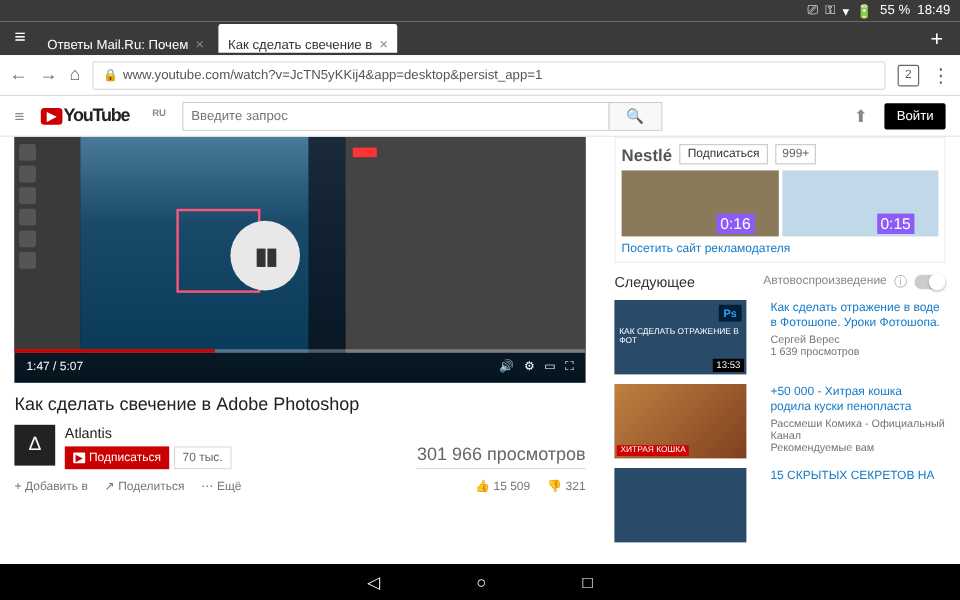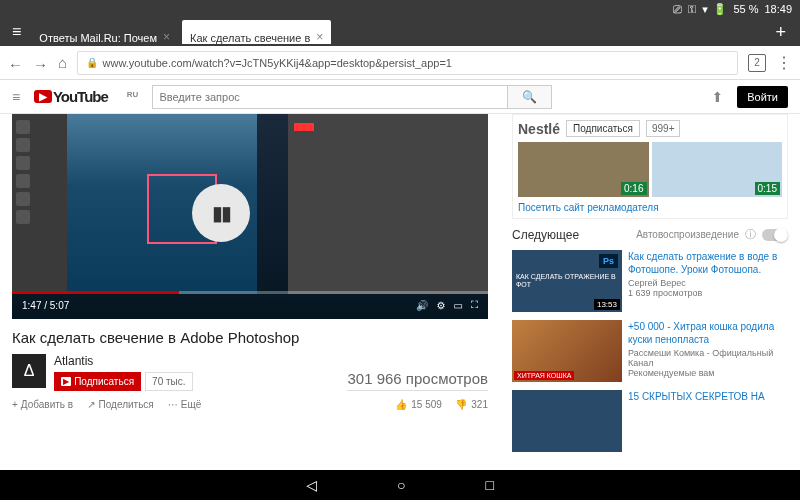--- a/index.html
+++ b/index.html
@@ -62,28 +62,28 @@
 .thumb{display:flex;align-items:center;gap:3px}
 .side-col{width:300px;padding:0 12px 8px;overflow:hidden}
 .ad-box{border:1px solid #eee;padding:5px;margin-bottom:8px}
 .ad-header{display:flex;gap:6px;align-items:center;margin-bottom:5px}
 .ad-brand{font-size:14px;font-weight:bold;color:#555}
 .ad-sub{border:1px solid #ccc;padding:2px 6px;font-size:10px;color:#333}
 .ad-count{border:1px solid #ccc;padding:2px 5px;font-size:10px;color:#666}
 .ad-imgs{display:flex;gap:3px}
 .ad-img{flex:1;height:55px;background:#8a7a5a;position:relative}
 .ad-img.b{background:#c0d8e8}
-.ad-dur{position:absolute;bottom:2px;right:2px;background:#15803d;color:#fff;font-size:10px;padding:1px 3px}
+.ad-dur{position:absolute;bottom:2px;right:20px;background:#8b5cf6;color:#fff;font-size:13px;padding:1px 3px}
 .ad-link{color:#167ac6;font-size:10px;margin-top:5px;display:block}
 .next-header{display:flex;align-items:center;font-size:12px;color:#333;margin:8px 0;gap:6px}
 .next-header .auto{font-size:10px;color:#888;margin-left:auto}
 .toggle{width:26px;height:12px;background:#ccc;border-radius:6px;position:relative}
 .toggle::after{content:"";position:absolute;right:0;top:-1px;width:14px;height:14px;background:#fff;border-radius:50%;box-shadow:0 1px 2px rgba(0,0,0,.3)}
 .info-icon{color:#aaa;font-size:11px}
-.rec-item{display:flex;gap:6px;margin-bottom:8px}
+.rec-item{display:flex;gap:20px;margin-bottom:8px}
 .rec-thumb{width:110px;height:62px;background:#2a4a6a;position:relative;flex-shrink:0;display:flex;align-items:center;justify-content:center}
 .rec-thumb.b{background:linear-gradient(135deg,#c08040,#804020)}
 .rec-thumb .overlay-text{color:#fff;font-size:7px;text-align:left;padding:4px;line-height:1.2}
 .rec-thumb .ps-badge{position:absolute;top:4px;right:4px;background:#001e36;color:#31a8ff;font-size:9px;padding:2px 4px;font-weight:bold}
 .rec-thumb .dur{position:absolute;bottom:2px;right:2px;background:#000;color:#fff;font-size:8px;padding:1px 3px}
 .rec-thumb .red-label{position:absolute;bottom:2px;left:2px;background:#cc0000;color:#fff;font-size:7px;padding:1px 3px}
 .rec-info{flex:1;font-size:10px}
 .rec-title{color:#167ac6;line-height:1.3;margin-bottom:2px}
 .rec-channel{color:#767676;font-size:9px}
 .rec-views{color:#767676;font-size:9px}

